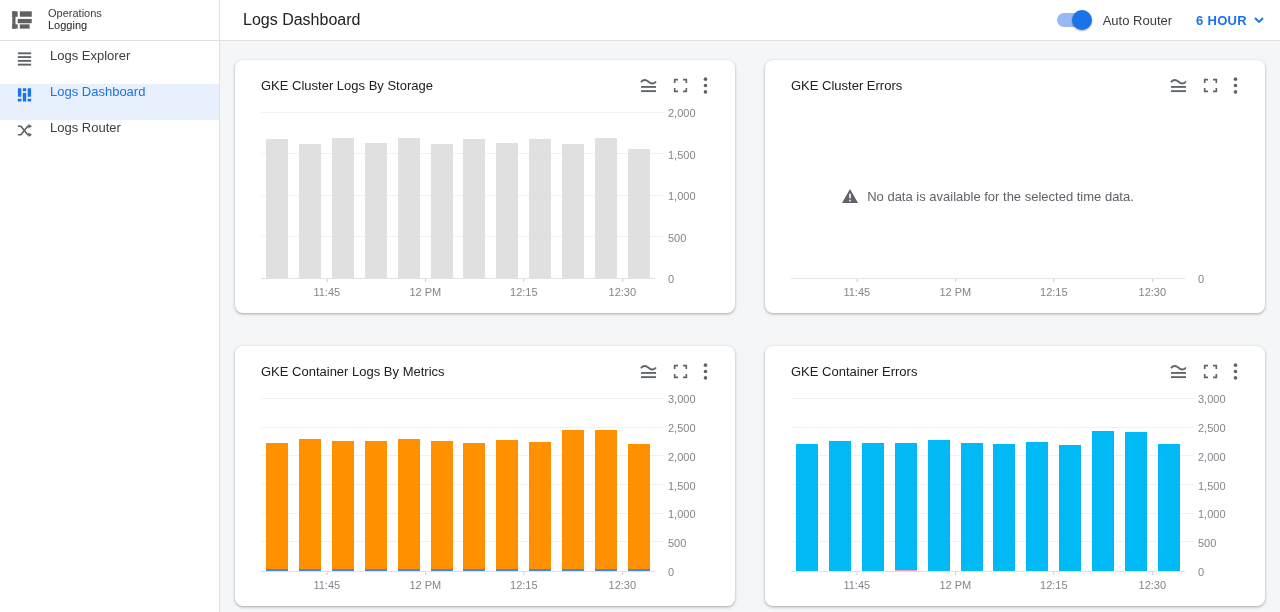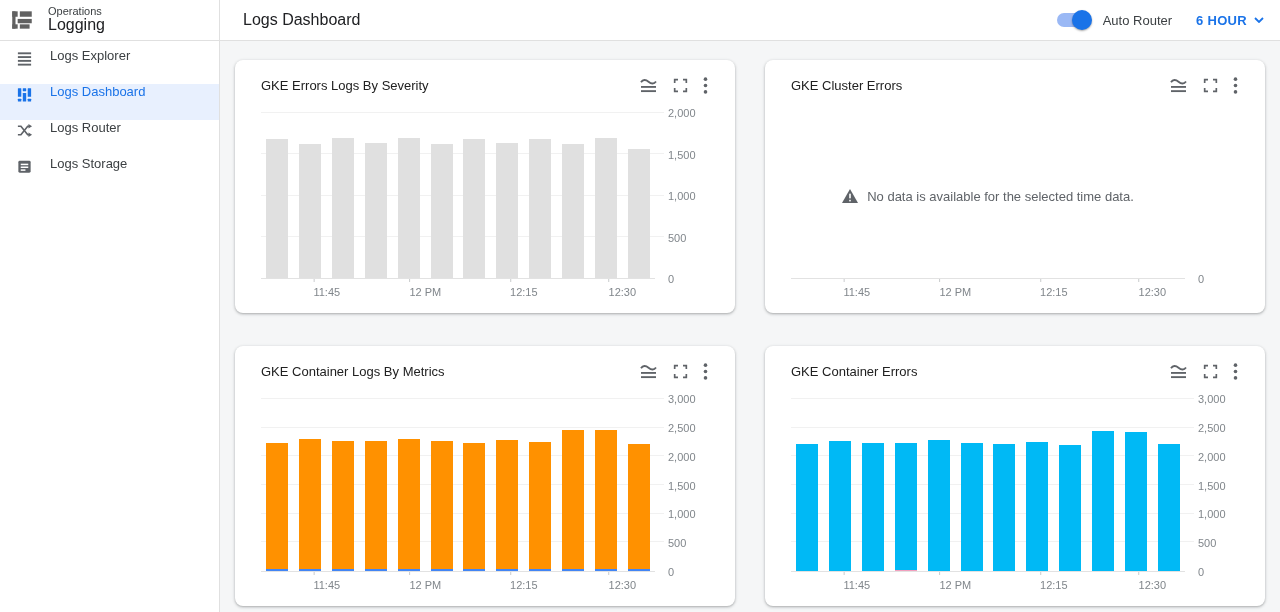--- a/index.html
+++ b/index.html
@@ -9,21 +9,21 @@
 
   
   .sidebar { width:220px; min-width:220px; background:#fff; border-right:1px solid #e0e0e0;
              display:flex; flex-direction:column; }
   .logo-row { height:41px; border-bottom:1px solid #e0e0e0; display:flex; align-items:center;
               padding:0 8px; }
   .logo-icon { width:28px; height:28px; display:flex; align-items:center; justify-content:center;
                color:#616161; margin-right:12px; }
   .logo-text { line-height:1.05; }
   .logo-eyebrow { font-size:11px; color:#3c4043; }
-  .logo-name { font-size:16px; color:#202124; }
+  .logo-name { font-size:11px; color:#202124; }
   .nav { padding-top:7px; }
   .nav-item { height:36px; display:flex; align-items:flex-start; padding-left:14px;
               font-size:13px; color:#3c4043; cursor:pointer; }
   .nav-item .nicon { width:20px; height:20px; margin-right:16px; color:#5f6368;
                      display:flex; align-items:center; justify-content:center; }
   .nav-item.selected { background:#e8f0fe; color:#1a73e8; }
   .nav-item.selected .nicon { color:#1a73e8; }
   .sidebar-footer { margin-top:auto; border-top:1px solid #e0e0e0; height:35px;
                     display:flex; align-items:center; padding-left:14px; font-size:12.5px;
                     color:#3c4043; cursor:pointer; }
@@ -60,21 +60,21 @@
 
   
   .chart-area { flex:1; position:relative; margin-top:4px; min-height:0; }
   .plot { position:absolute; left:0; right:56px; top:12px; bottom:26px;
           border-bottom:1px solid #e2e2e2; }
   .gridline { position:absolute; left:0; width:calc(100% + 9px); height:1px; background:#f1f1f1; }
   .yaxis { position:absolute; right:0; top:12px; bottom:26px; width:56px; }
   .ytick { position:absolute; left:13px; font-size:11px; color:#80868b; transform:translateY(50%); }
   .xaxis { position:absolute; left:0; right:56px; bottom:0; height:26px; }
   .xtick { position:absolute; top:0; transform:translateX(-50%); display:flex;
-           flex-direction:column; }
+           flex-direction:column; align-items:center; }
   .xtick i { display:block; width:1px; height:3px; background:#c9cbcd; }
   .xtick span { font-size:11px; color:#80868b; margin-top:4px; white-space:nowrap; }
   .bar { position:absolute; bottom:0; display:flex; flex-direction:column-reverse; }
   .bar > div { width:100%; }
   .no-data { position:absolute; left:0; right:56px; top:12px; bottom:26px; display:flex;
              align-items:center; justify-content:center; gap:9px; font-size:13px; color:#5f6368; }
 </style>
 </head>
 <body>
 
@@ -127,31 +127,20 @@
         <span class="nicon">
           <svg width="17" height="17" viewBox="0 0 18 18">
             <path d="M2 4.5 h3.2 l7.2 9 h2" fill="none" stroke="currentColor" stroke-width="1.8"></path>
             <path d="M2 13.5 h3.2 l7.2 -9 h2" fill="none" stroke="currentColor" stroke-width="1.8"></path>
             <path d="M13.2 2 L17 4.5 L13.2 7 Z" fill="currentColor"></path>
             <path d="M13.2 11 L17 13.5 L13.2 16 Z" fill="currentColor"></path>
           </svg>
         </span>
         <span>Logs Router</span>
       </div>
-      <div class="nav-item">
-        <span class="nicon">
-          <svg width="17" height="17" viewBox="0 0 18 18">
-            <rect x="2.5" y="3" width="13" height="12.5" rx="1.5" fill="currentColor"></rect>
-            <rect x="5" y="6" width="8" height="1.6" fill="#fff"></rect>
-            <rect x="5" y="9" width="8" height="1.6" fill="#fff"></rect>
-            <rect x="5" y="12" width="5" height="1.6" fill="#fff"></rect>
-          </svg>
-        </span>
-        <span>Logs Storage</span>
-      </div>
     </nav>
 
   </aside>
 
   <div class="main">
 
     <header class="topbar">
       <h1 class="page-title">Logs Dashboard</h1>
       <div class="topbar-right">
         <div class="toggle" role="switch" aria-checked="true">
@@ -166,21 +155,21 @@
               </svg>
           </span>
         </button>
       </div>
     </header>
 
     <div class="content">
 
       <section class="card">
         <div class="card-head">
-          <h2 class="card-title">GKE Errors Logs By Severity</h2>
+          <h2 class="card-title">GKE Cluster Logs By Storage</h2>
           <div class="card-actions">
             <button class="icon-btn">
               <svg width="19" height="15" viewBox="0 0 20 16" fill="none" stroke="currentColor" stroke-width="2">
                 <path d="M2 4.5 C4 1.5, 7 1.5, 10 4 C13 6.5, 16 6.5, 18 3.8"></path>
                   <path d="M2 9.5 H18"></path>
                   <path d="M2 14 H18"></path>
               </svg>
             </button>
             <button class="icon-btn">
               <svg width="15" height="15" viewBox="0 0 18 18" fill="none" stroke="currentColor" stroke-width="2">

